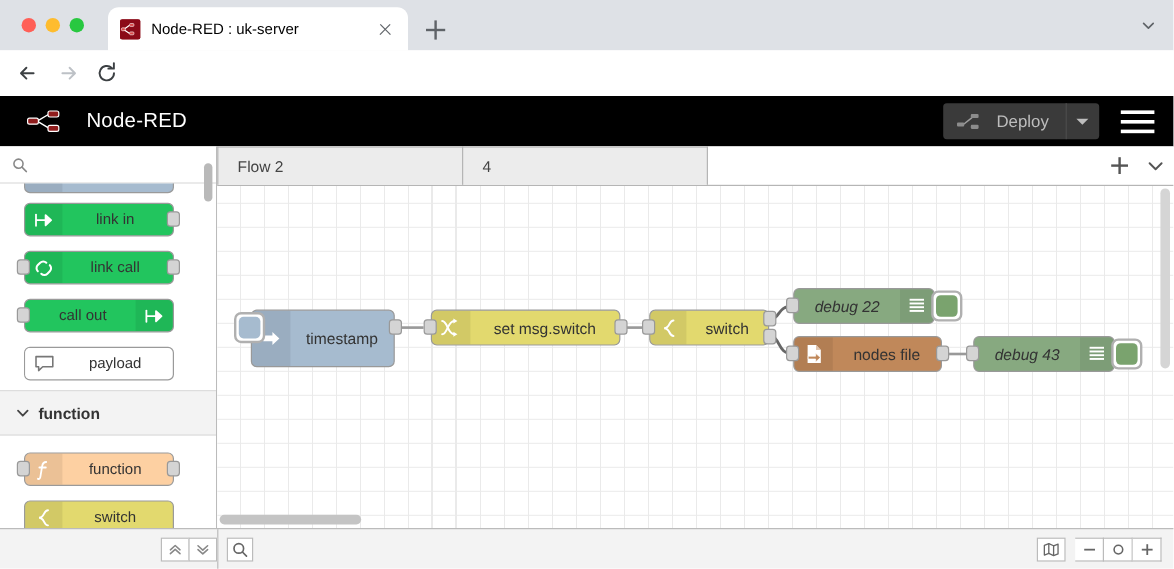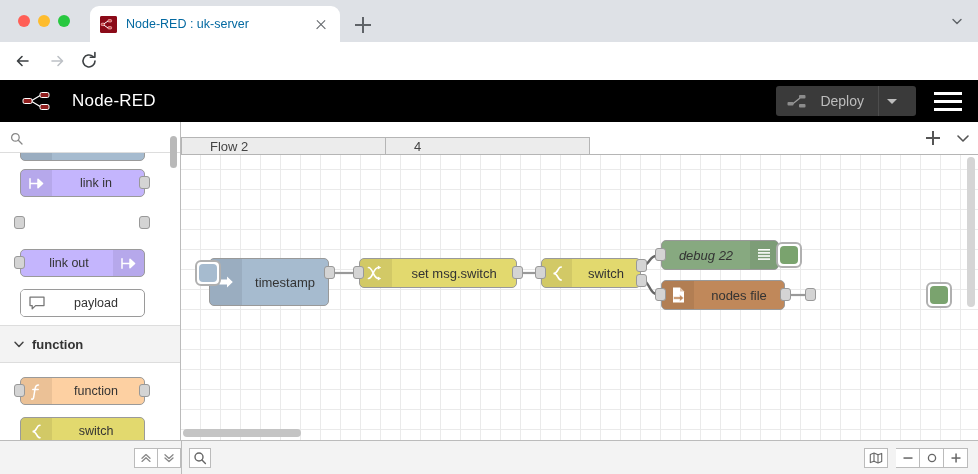--- a/index.html
+++ b/index.html
@@ -27,21 +27,21 @@
     position: absolute; left: 90px; top: 6px; width: 250px; height: 36px;
     background: #ffffff; border-radius: 9px 9px 0 0;
     display: flex; align-items: center; padding: 0 10px;
   }
   .tab-favicon {
     width: 17px; height: 17px; flex: 0 0 17px; margin-right: 9px;
     background: #8b0a18; border-radius: 2px; position: relative; overflow: hidden;
   }
   .tab-favicon svg { position: absolute; top: 0; left: 0; }
   .tab-title {
-    flex: 1 1 auto; font-size: 12.5px; color: #0369a1;
+    flex: 1 1 auto; font-size: 12.5px; color: #000000;
     white-space: nowrap; overflow: hidden; text-overflow: ellipsis;
   }
   .tab-close {
     width: 18px; height: 18px; flex: 0 0 18px; position: relative;
     cursor: pointer;
   }
   .tab-close::before, .tab-close::after {
     content:''; position:absolute; left: 3px; top: 8.5px; width: 12px; height: 1.4px;
     background: #5f6368;
   }
@@ -112,21 +112,21 @@
     position: absolute; top: 80px; left: 0; width: 978px; height: 42px;
     background: #000000; display: flex; align-items: center; text-align: right;
   }
   .nr-logo { margin-left: 22px; width: 40px; height: 22px; flex: 0 0 40px; }
   .nr-brand {
     color: #ffffff; font-size: 17px; margin-left: 10px; letter-spacing: 0.2px;
   }
   .nr-deploy {
     position: absolute; right: 62px; top: 6px; height: 30px;
     background: #3a3a3a; border-radius: 3px; display: flex; align-items: center;
-    cursor: pointer; padding-right: 12px;
+    cursor: pointer; padding-right: 2px;
   }
   .nr-deploy-icon { width: 26px; height: 16px; margin: 0 7px 0 11px; flex: 0 0 26px; }
   .nr-deploy-label { color: #bdbdbd; font-size: 14px; padding-right: 14px; }
   .nr-deploy-caret {
     width: 26px; height: 30px; border-left: 1px solid #4d4d4d; position: relative;
   }
   .nr-menu {
     position: absolute; right: 16px; top: 12px; width: 28px; height: 19px; cursor: pointer;
   }
   .nr-menu i { position: absolute; left: 0; width: 28px; height: 3px; background: #fff; }
@@ -151,21 +151,21 @@
   }
   .palette-search input::placeholder { color: #999; }
 
   .palette-list {
     position: absolute; top: 31px; left: 0; width: 180px; height: 287px; overflow: hidden;
   }
   .pal-node {
     position: absolute; left: 20px; width: 125px; height: 28px;
     border: 1px solid #9a9a9a; border-radius: 5px;
     display: flex; align-items: center; overflow: hidden;
-    cursor: grab; background: #c4b5fd;
+    cursor: grab; background: #22c55e;
   }
   .pal-node .ico {
     width: 31px; height: 100%; flex: 0 0 31px;
     display: flex; align-items: center; justify-content: center;
     background: rgba(0,0,0,0.07);
   }
   .pal-node .lbl {
     flex: 1 1 auto; text-align: center; font-size: 12.5px; color: #333;
     padding-right: 4px;
   }
@@ -191,21 +191,21 @@
     background: #b9b9b9; border-radius: 4px;
   }
 
   
   .flowtabs {
     position: absolute; top: 122px; left: 181px; width: 797px; height: 33px;
     background: #ffffff; border-bottom: 1px solid #b5b5b5;
     display: flex; align-items: flex-end;
   }
   .flowtab {
-    height: 17px; min-width: 60px; padding: 0 28px;
+    height: 32px; min-width: 60px; padding: 0 16px;
     background: #ececec; border: 1px solid #b5b5b5; border-bottom: none;
     display: flex; align-items: center; font-size: 13px; color: #444;
     margin-right: -1px; cursor: pointer;
   }
   .flowtab.active {
     background: #ffffff; color: #222; font-weight: bold;
     position: relative; z-index: 2; box-shadow: 0 1px 0 #fff;
   }
   .flowtab.w1 { width: 205px; }
   .flowtab.w2 { width: 205px; }
@@ -480,31 +480,40 @@
         <span class="ico">
           <svg width="19" height="19" viewBox="0 0 19 19">
             <path d="M3 9.5 L11 9.5 M11 5.2 L15.6 9.5 L11 13.8 Z" fill="#fff" stroke="#fff" stroke-width="1.5" stroke-linejoin="round"></path>
             <path d="M3 4.8 L3 14.2" stroke="#fff" stroke-width="1.5" stroke-linecap="round"></path>
           </svg>
         </span>
         <span class="lbl">link in</span>
       </div>
       <span class="port right" style="top:23px;"></span>
 
+      <div class="pal-node" style="top:56px;">
+        <span class="ico">
+          <svg width="19" height="19" viewBox="0 0 19 19">
+            <path d="M4.5 12 a3.6 3.6 0 0 1 0 -5.1 l2 -2 a3.6 3.6 0 0 1 5.1 0" stroke="#fff" stroke-width="1.7" fill="none" stroke-linecap="round"></path>
+            <path d="M14.5 7 a3.6 3.6 0 0 1 0 5.1 l-2 2 a3.6 3.6 0 0 1 -5.1 0" stroke="#fff" stroke-width="1.7" fill="none" stroke-linecap="round"></path>
+          </svg>
+        </span>
+        <span class="lbl">link call</span>
+      </div>
       <span class="port left" style="top:63px;"></span>
       <span class="port right" style="top:63px;"></span>
 
       <div class="pal-node ico-right" style="top:96px;">
         <span class="ico">
           <svg width="19" height="19" viewBox="0 0 19 19">
             <path d="M3 9.5 L11 9.5 M11 5.2 L15.6 9.5 L11 13.8 Z" fill="#fff" stroke="#fff" stroke-width="1.5" stroke-linejoin="round"></path>
             <path d="M3 4.8 L3 14.2" stroke="#fff" stroke-width="1.5" stroke-linecap="round"></path>
           </svg>
         </span>
-        <span class="lbl">link out</span>
+        <span class="lbl">call out</span>
       </div>
       <span class="port left" style="top:103px;"></span>
 
       <div class="pal-node" style="top:136px; background:#ffffff;">
         <span class="ico" style="background:#fff;">
           <svg width="20" height="19" viewBox="0 0 20 19">
             <path d="M3 3.2 h14 v8.4 h-8.4 l-3.4 3.2 v-3.2 h-2.2 z" stroke="#777" stroke-width="1.3" fill="none" stroke-linejoin="round"></path>
           </svg>
         </span>
         <span class="lbl">payload</span>
@@ -632,20 +641,31 @@
           <path d="M5 2.6 h7 l4 4 v10.8 h-11 z" fill="#ffffff"></path>
           <path d="M12 2.6 v4 h4" fill="#e0c4ad"></path>
           <path d="M5.5 11.8 h6.2 v-2.4 l4 3.6 l-4 3.6 v-2.4 h-6.2 z" fill="#c0885a" stroke="#fff" stroke-width="0.6"></path>
         </svg>
       </span>
       <span class="nlbl">nodes file</span>
     </div>
     <span class="cport" style="left:474px; top:133px;"></span>
     <span class="cport" style="left:599px; top:133px;"></span>
 
+    <div class="node dbg" style="left:630px; top:125px; width:118px; height:30px; background:#87a980;">
+      <span class="nlbl">debug 43</span>
+      <span class="nico" style="width:28px;">
+        <svg width="16" height="18" viewBox="0 0 16 18">
+          <rect x="2" y="3" width="12" height="1.6" fill="#fff"></rect>
+          <rect x="2" y="6.1" width="12" height="1.6" fill="#fff"></rect>
+          <rect x="2" y="9.2" width="12" height="1.6" fill="#fff"></rect>
+          <rect x="2" y="12.3" width="12" height="1.6" fill="#fff"></rect>
+        </svg>
+      </span>
+    </div>
     <span class="cport" style="left:624px; top:133px;"></span>
     <div class="dbg-btn" style="left:745px; top:127px;">
         <i></i>
       </div>
 
     <div class="canvas-hscroll"></div>
     <div class="canvas-vscroll"></div>
   </div>
 
   <div class="footer">

